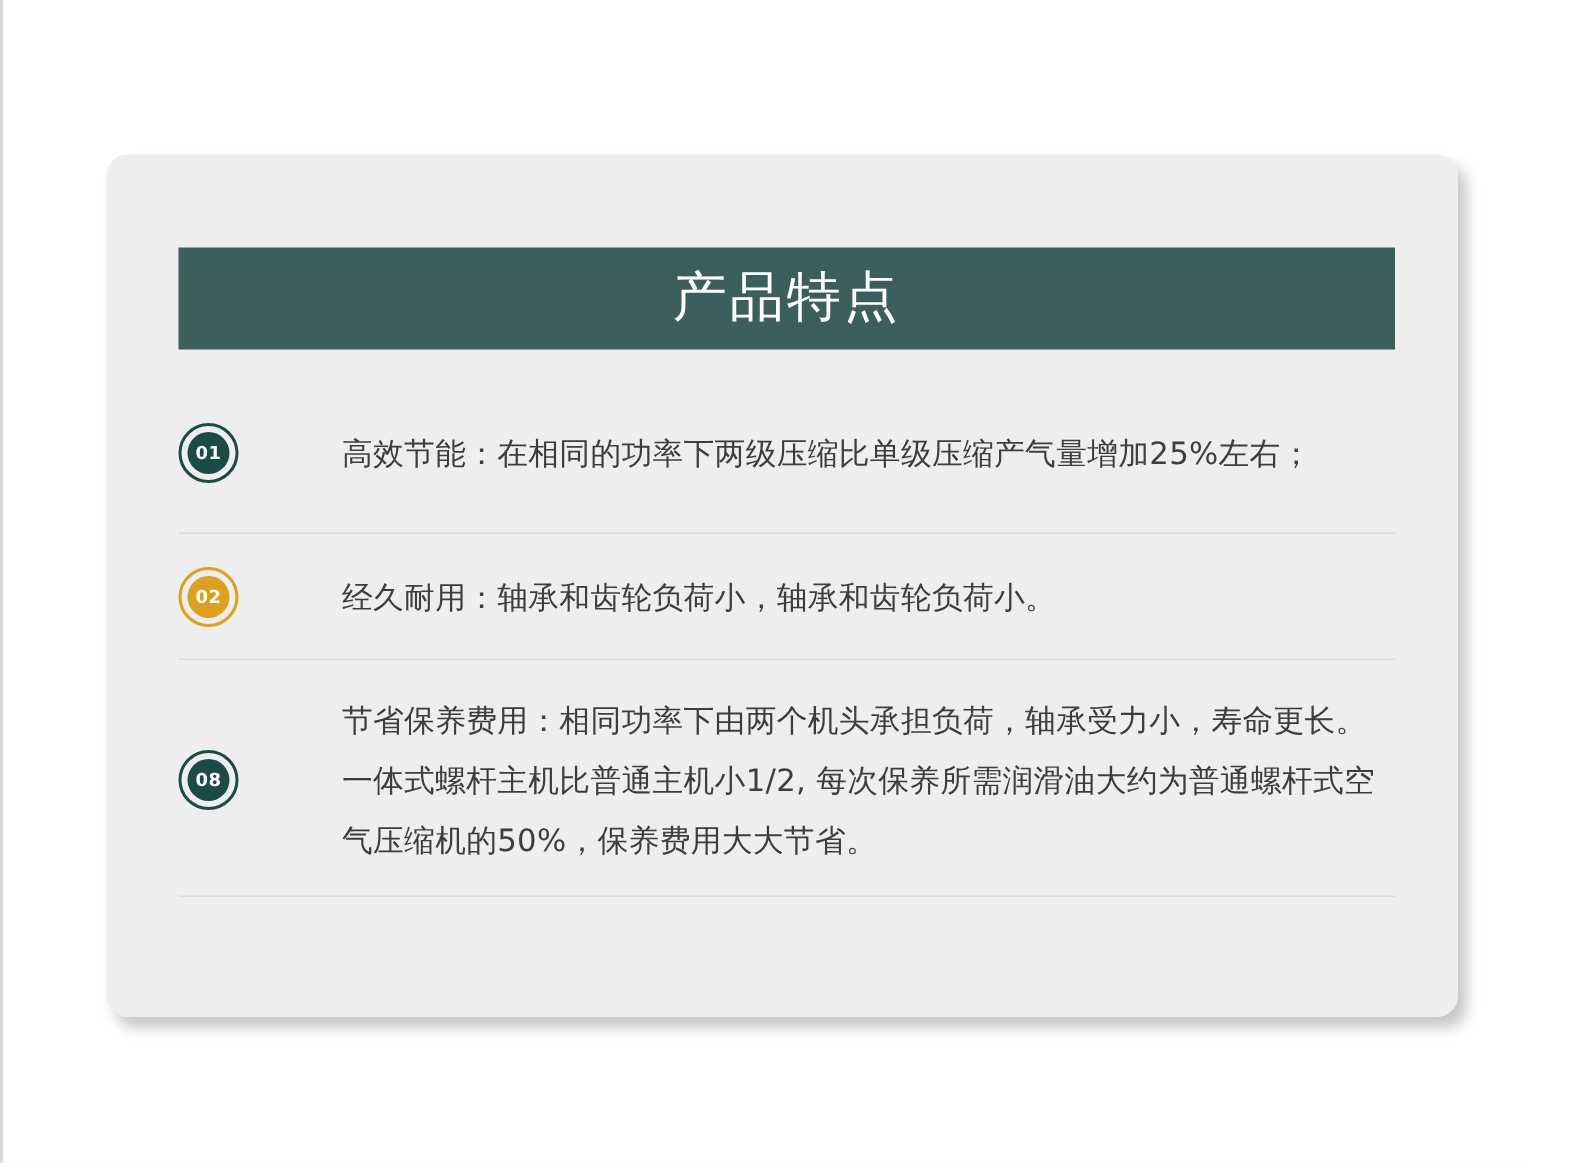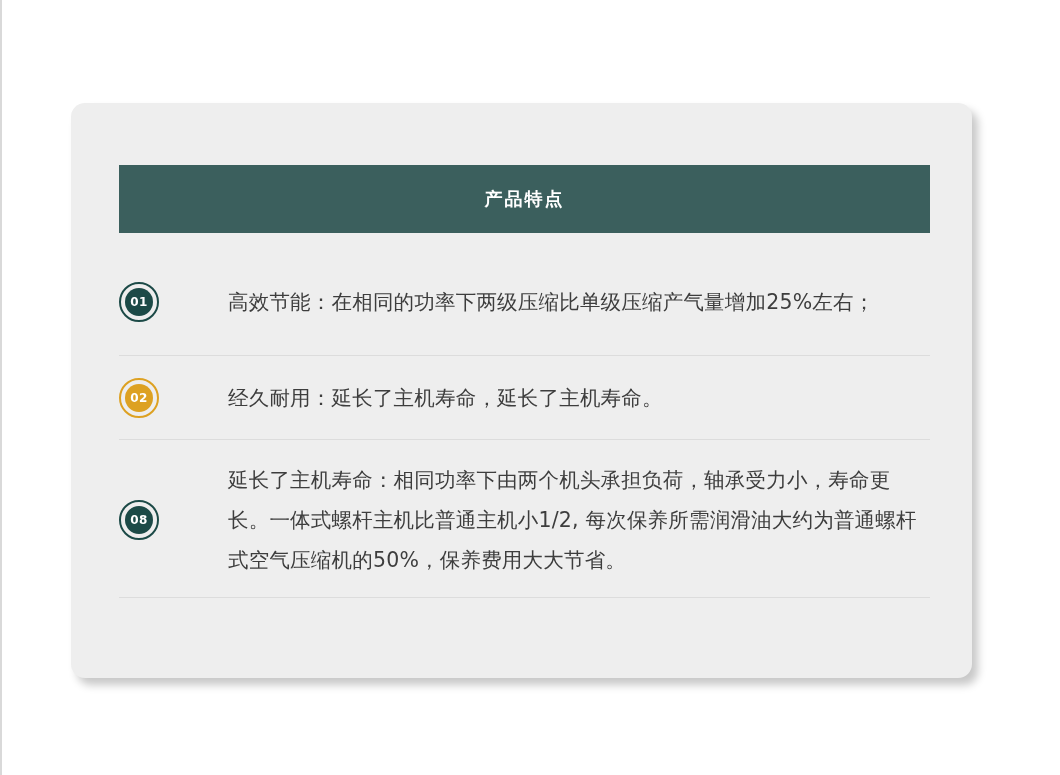--- a/index.html
+++ b/index.html
@@ -46,22 +46,22 @@
     height: 68px;
     background: #3b5f5d;
     box-sizing: border-box;
     display: flex;
     align-items: center;
     justify-content: center;
   }
 
   .card-title-text {
     color: #ffffff;
-    font-size: 18px;
-    font-weight: bold;
+    font-size: 36px;
+    font-weight: normal;
     letter-spacing: 2px;
     line-height: 1;
   }
 
   .feature-list {
     position: absolute;
     left: 48px;
     top: 155px;
     width: 811px;
   }
@@ -161,26 +161,26 @@
       </div>
       <div class="feature-text">高效节能：在相同的功率下两级压缩比单级压缩产气量增加25%左右；</div>
     </div>
 
     <div class="feature-item item-2">
       <div class="badge gold">
         <div class="badge-disc">
           <span class="badge-num">02</span>
         </div>
       </div>
-      <div class="feature-text">经久耐用：延长了主机寿命，延长了主机寿命。</div>
+      <div class="feature-text">经久耐用：轴承和齿轮负荷小，轴承和齿轮负荷小。</div>
     </div>
 
     <div class="feature-item item-3">
       <div class="badge teal">
         <div class="badge-disc">
           <span class="badge-num">08</span>
         </div>
       </div>
-      <div class="feature-text">延长了主机寿命：相同功率下由两个机头承担负荷，轴承受力小，寿命更长。一体式螺杆主机比普通主机小1/2, 每次保养所需润滑油大约为普通螺杆式空气压缩机的50%，保养费用大大节省。</div>
+      <div class="feature-text">节省保养费用：相同功率下由两个机头承担负荷，轴承受力小，寿命更长。一体式螺杆主机比普通主机小1/2, 每次保养所需润滑油大约为普通螺杆式空气压缩机的50%，保养费用大大节省。</div>
     </div>
 
   </div>
 </div>
 
 </body></html>

